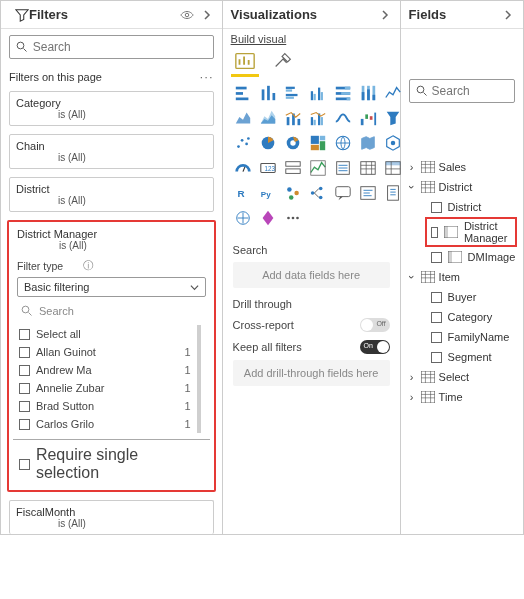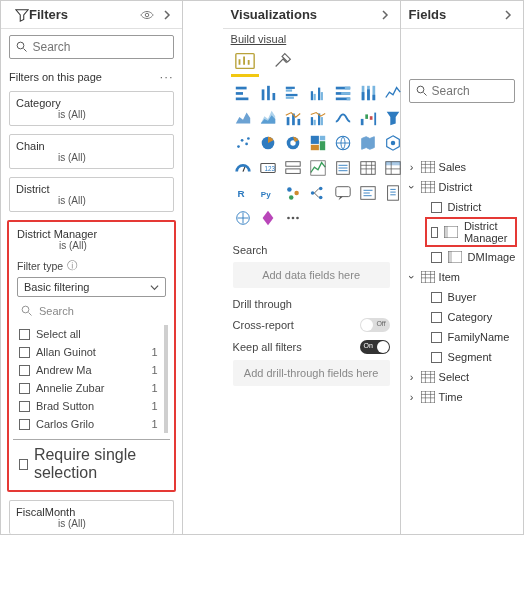--- a/index.html
+++ b/index.html
@@ -2,44 +2,44 @@
 <html><head>
 <meta charset="utf-8">
 <style>
   * { box-sizing: border-box; margin: 0; padding: 0; }
   body { font-family: "Segoe UI", Arial, sans-serif; font-size: 11px; color: #333; background: #fff; width: 524px; }
   .app { display: flex; width: 524px; border: 1px solid #ccc; }
   .pane { border-right: 1px solid #ccc; display: flex; flex-direction: column; }
   .pane:last-child { border-right: none; }
 
   .filters-pane { width: 224px; }
-  .viz-pane { width: 178px; margin-left: 40px; }
+  .viz-pane { width: 178px; }
   .fields-pane { flex: 1; gap: 44px; }
 
   .pane-header { display: flex; align-items: center; padding: 6px 8px; border-bottom: 1px solid #e0e0e0; font-weight: 600; font-size: 13px; }
   .pane-header .title { flex: 1; }
   .hicon { width: 14px; height: 14px; margin-left: 6px; color: #666; display: inline-flex; align-items: center; justify-content: center; }
 
   .search-box { margin: 6px 8px; border: 1px solid #999; border-radius: 2px; display: flex; align-items: center; padding: 2px 6px; height: 24px; }
   .search-box input { border: none; outline: none; font-size: 12px; width: 100%; background: transparent; }
   .search-ico { width: 14px; color: #444; margin-right: 4px; }
 
   .section-label { font-size: 11px; padding: 6px 8px 4px; color: #333; display: flex; justify-content: space-between; align-items: center; }
 
   .filter-card { border: 1px solid #ccc; border-radius: 2px; margin: 4px 8px; padding: 5px 6px; }
   .filter-name { font-size: 11px; }
   .filter-state { font-size: 10px; color: #555; padding-left: 42px; }
 
   .expanded-card { border: 2px solid #e53935; border-radius: 2px; margin: 4px 6px; padding: 4px 4px 6px; }
   .exp-head { padding: 2px 4px; }
-  .filter-type-row { display:flex; align-items:center; gap:4px; padding: 6px 4px 2px; font-size: 10.5px; color:#444; }
+  .filter-type-row { display:flex; align-items:center; gap:20px; padding: 6px 4px 2px; font-size: 10.5px; color:#444; }
   .info-ico { color:#888; }
   .combo { margin: 2px 4px 6px; border: 1px solid #999; border-radius: 2px; padding: 3px 6px; display:flex; justify-content: space-between; align-items:center; font-size: 11px; background:#fff; }
   .inner-search { margin: 4px 4px 6px; display:flex; align-items:center; gap:6px; padding: 2px 4px; color:#555; }
-  .checklist { max-height: 120px; overflow: hidden; border-right: 4px solid #cfcfcf; margin-right: 2px; }
+  .checklist { max-height: 120px; overflow: hidden; border-right: 4px solid #cfcfcf; margin-right: 9px; }
   .check-row { display:flex; align-items:center; padding: 3px 6px; font-size: 11px; gap:6px; }
   .check-row .cb { width: 11px; height: 11px; border: 1px solid #666; }
   .check-row .nm { flex: 1; color:#444; }
   .check-row .ct { color:#666; }
   .req-row { border-top: 1px solid #aaa; margin-top: 6px; padding: 6px 6px 2px; display:flex; align-items:center; gap:6px; font-size: 16px; color:#444; }
 
   .viz-sub { padding: 4px 8px 0; font-size: 11px; color: #444; text-decoration: underline; }
   .viz-tabs { display:flex; gap: 14px; padding: 4px 10px 6px; align-items:flex-end; }
   .viz-tab { width: 24px; height: 24px; display:flex; align-items:center; justify-content:center; position: relative; }
   .viz-tab.active::after { content:""; position:absolute; bottom:-4px; left:-2px; right:-2px; height:3px; background:#f2c811; }

